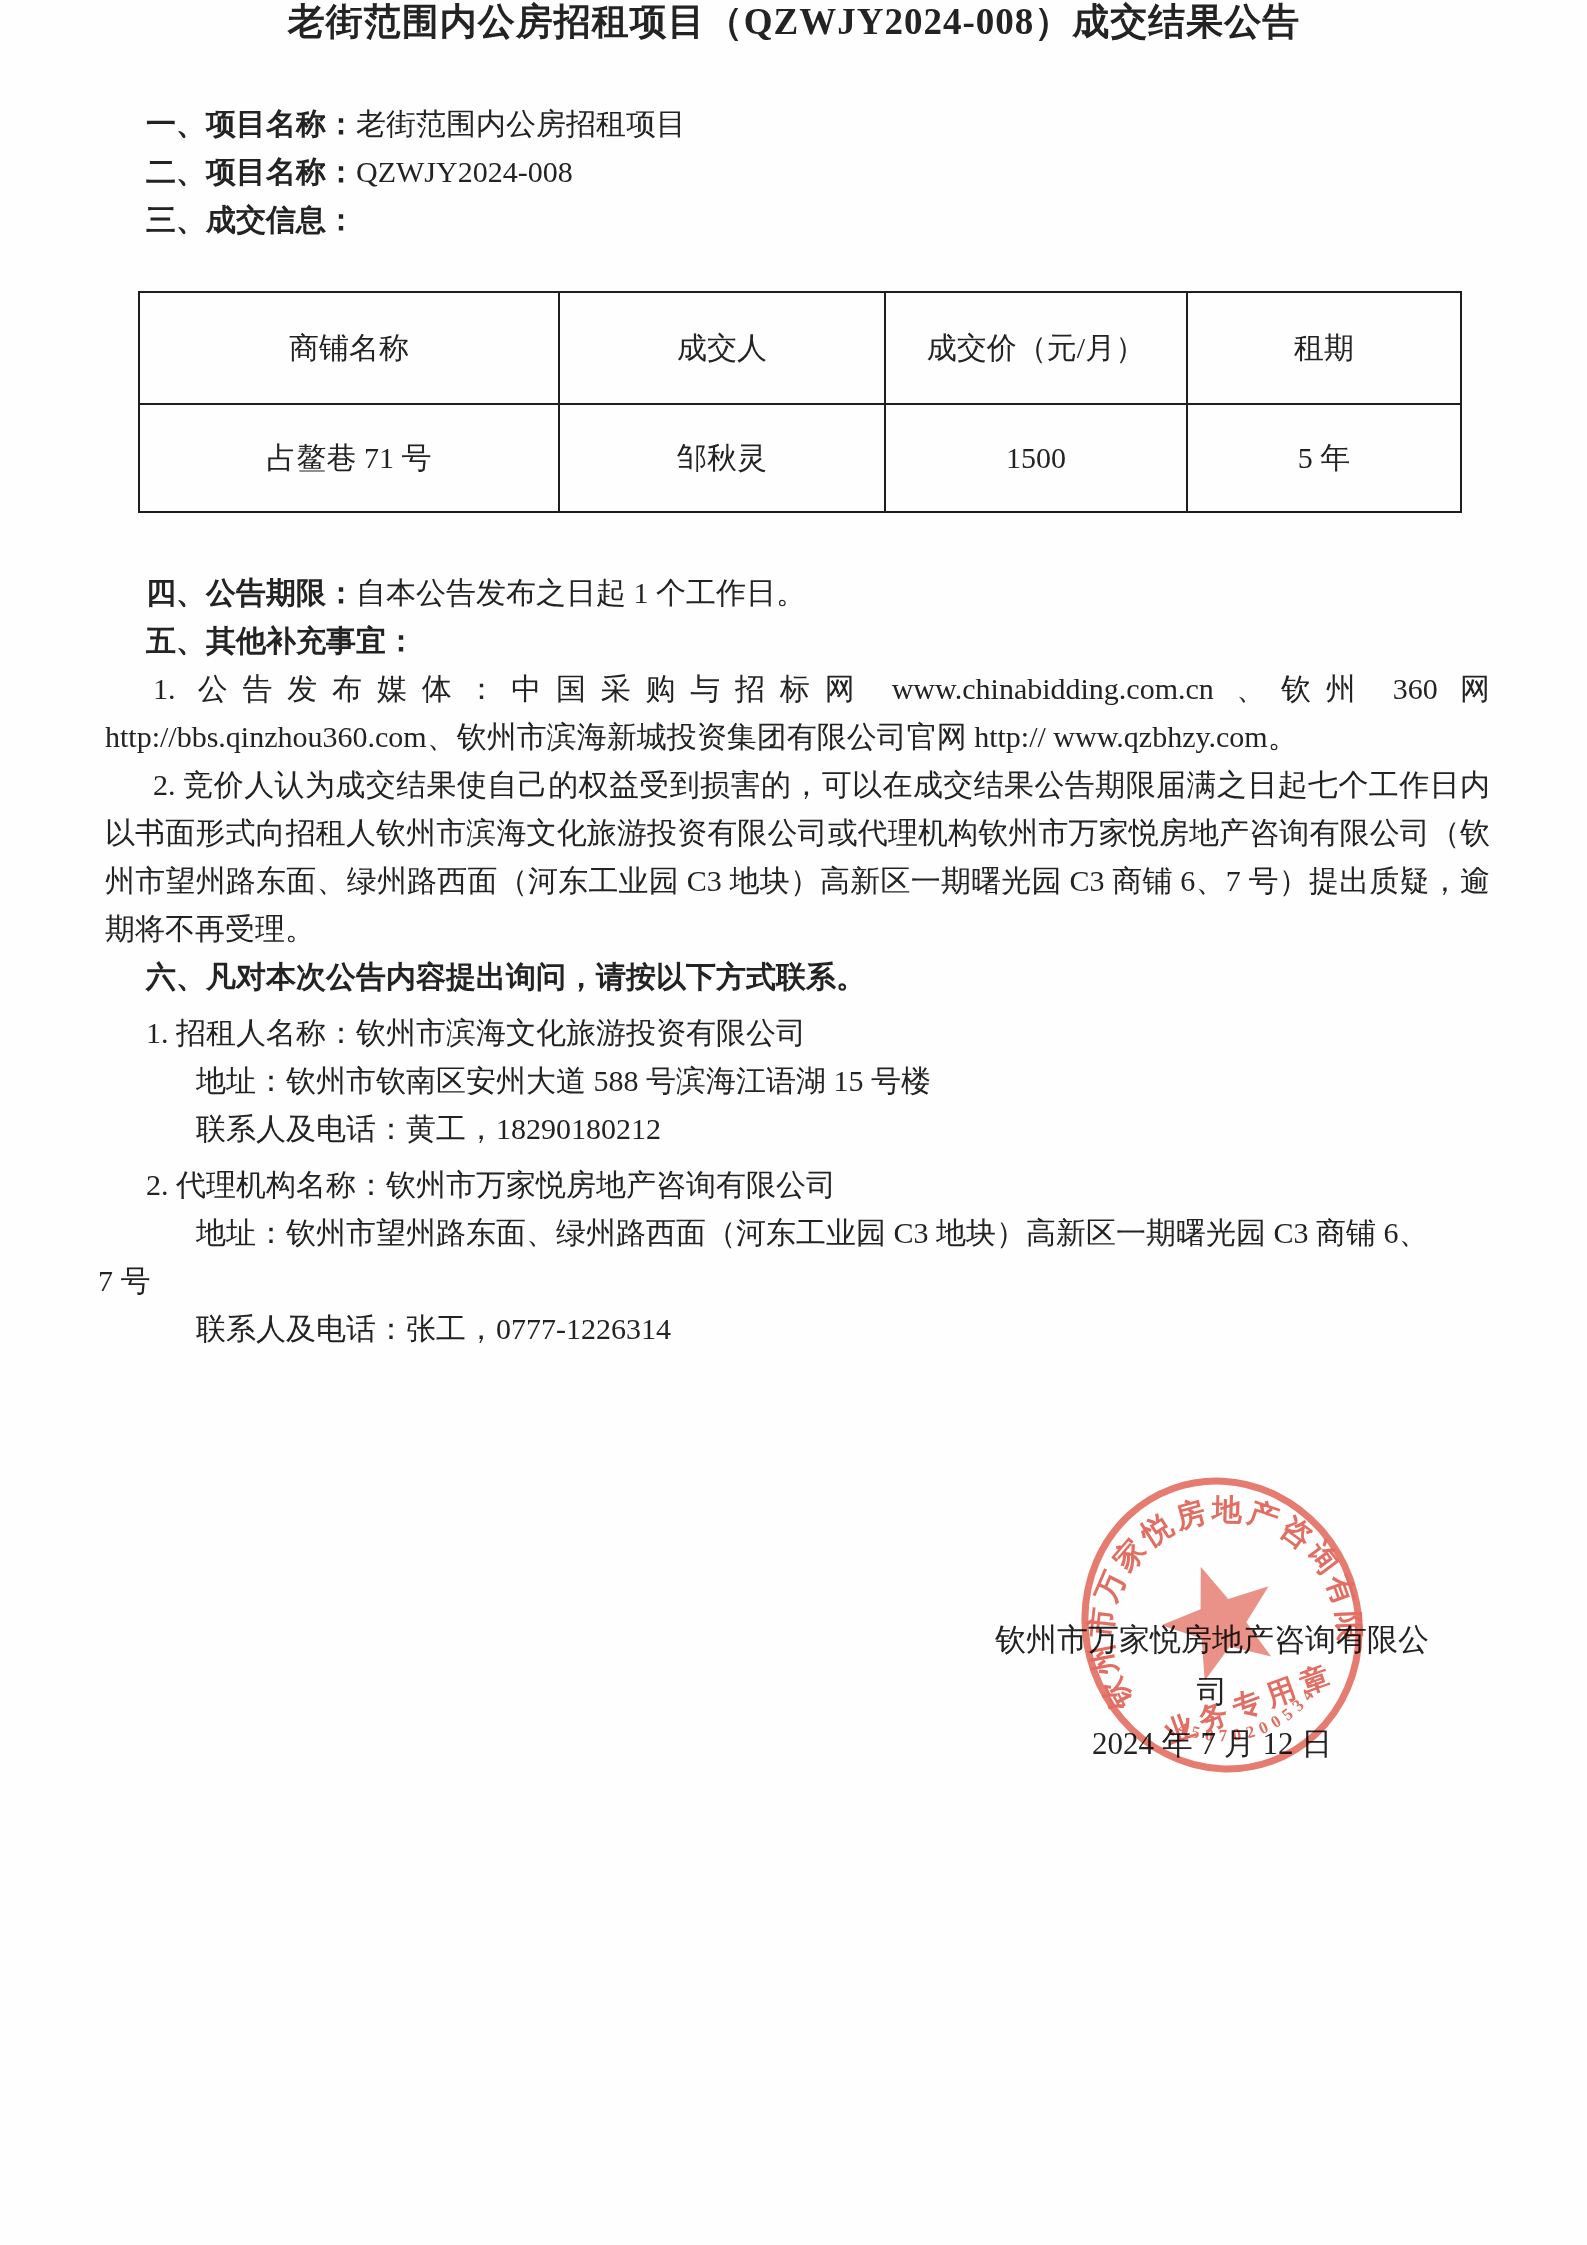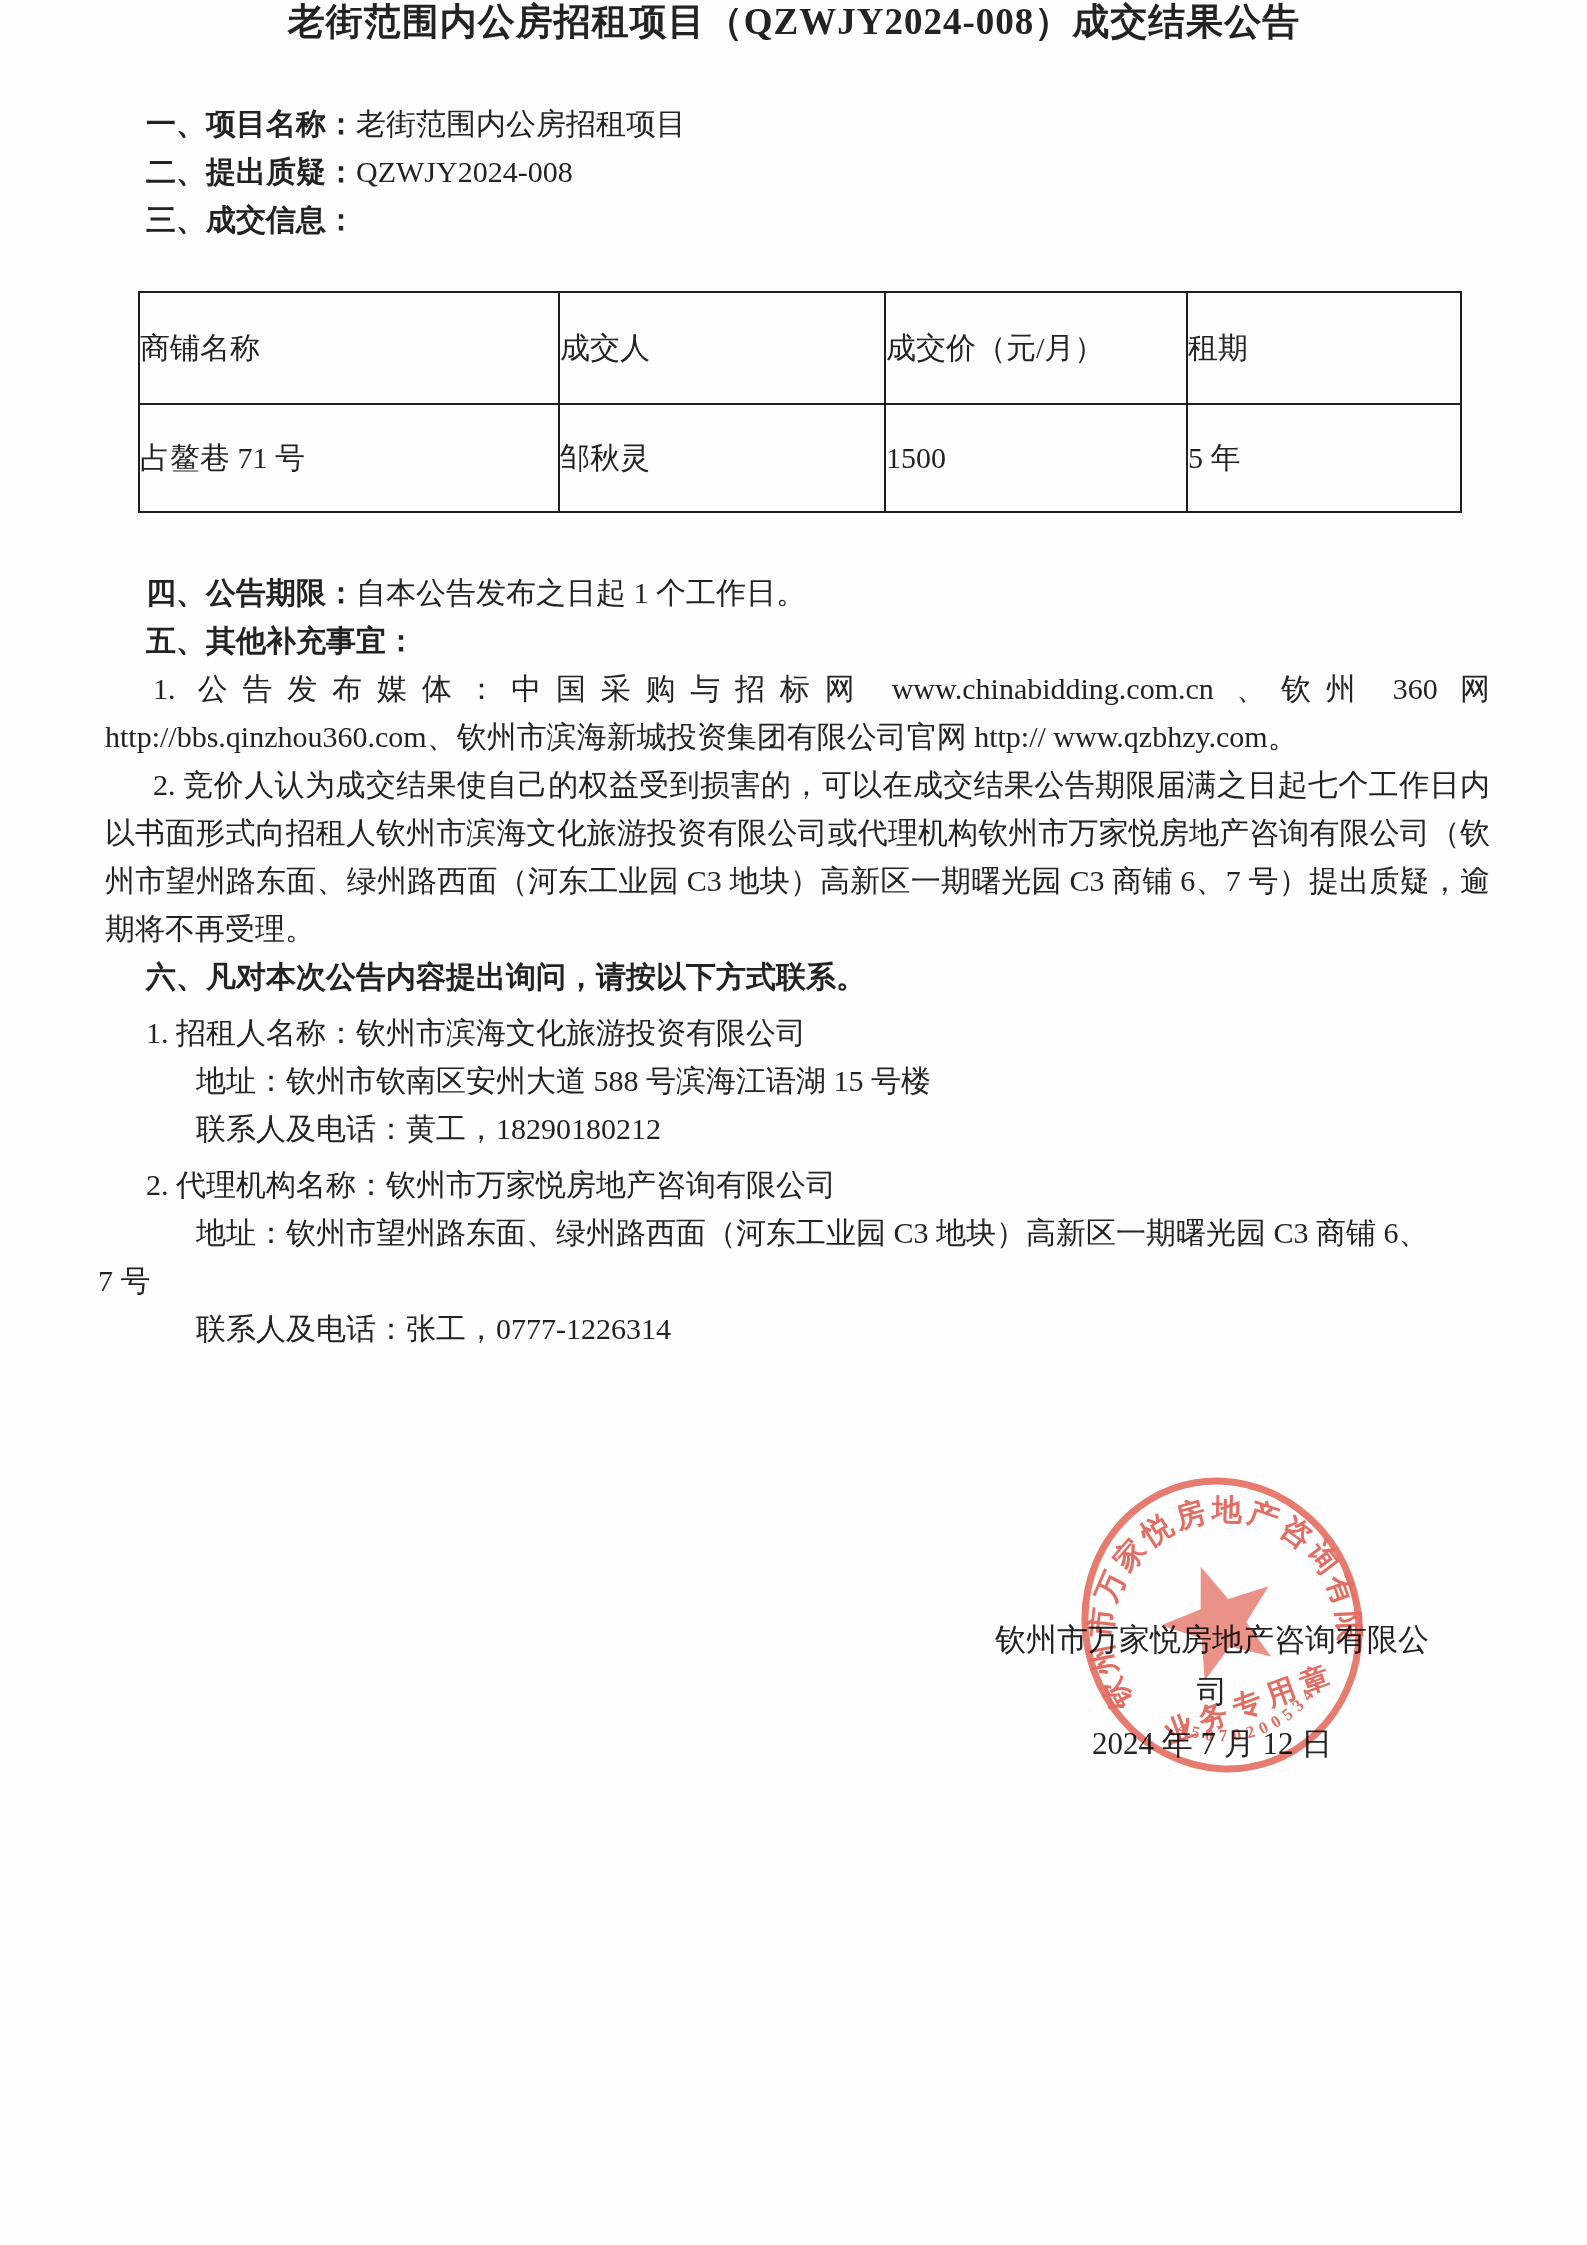--- a/index.html
+++ b/index.html
@@ -34,21 +34,21 @@
   .line .lbl { font-weight: bold; }
   .deal-table {
     margin-top: 47px;
     margin-left: 40px;
     width: 1322px;
     border-collapse: collapse;
     table-layout: fixed;
   }
   .deal-table td {
     border: 2px solid #1f1f1f;
-    text-align: left;
+    text-align: center;
     vertical-align: middle;
     font-size: 30px;
   }
   .deal-table .hdr-row td { height: 112px; }
   .deal-table .data-row td { height: 108px; }
   .col-shop { width: 420px; }
   .col-buyer { width: 326px; }
   .col-price { width: 302px; }
   .col-term { width: 274px; }
   .sec4 { margin-top: 56px; }
@@ -99,21 +99,21 @@
 
 <div class="page">
 
   <h1 class="doc-title">老街范围内公房招租项目（QZWJY2024-008）成交结果公告</h1>
 
   <div class="meta-block">
     <div class="line">
       <span class="lbl">一、项目名称：</span><span>老街范围内公房招租项目</span>
     </div>
     <div class="line">
-      <span class="lbl">二、提出质疑：</span><span>QZWJY2024-008</span>
+      <span class="lbl">二、项目名称：</span><span>QZWJY2024-008</span>
     </div>
     <div class="line">
       <span class="lbl">三、成交信息：</span><span></span>
     </div>
   </div>
 
   <table class="deal-table">
     <tbody>
       <tr class="hdr-row">
         <td class="col-shop">商铺名称</td>

